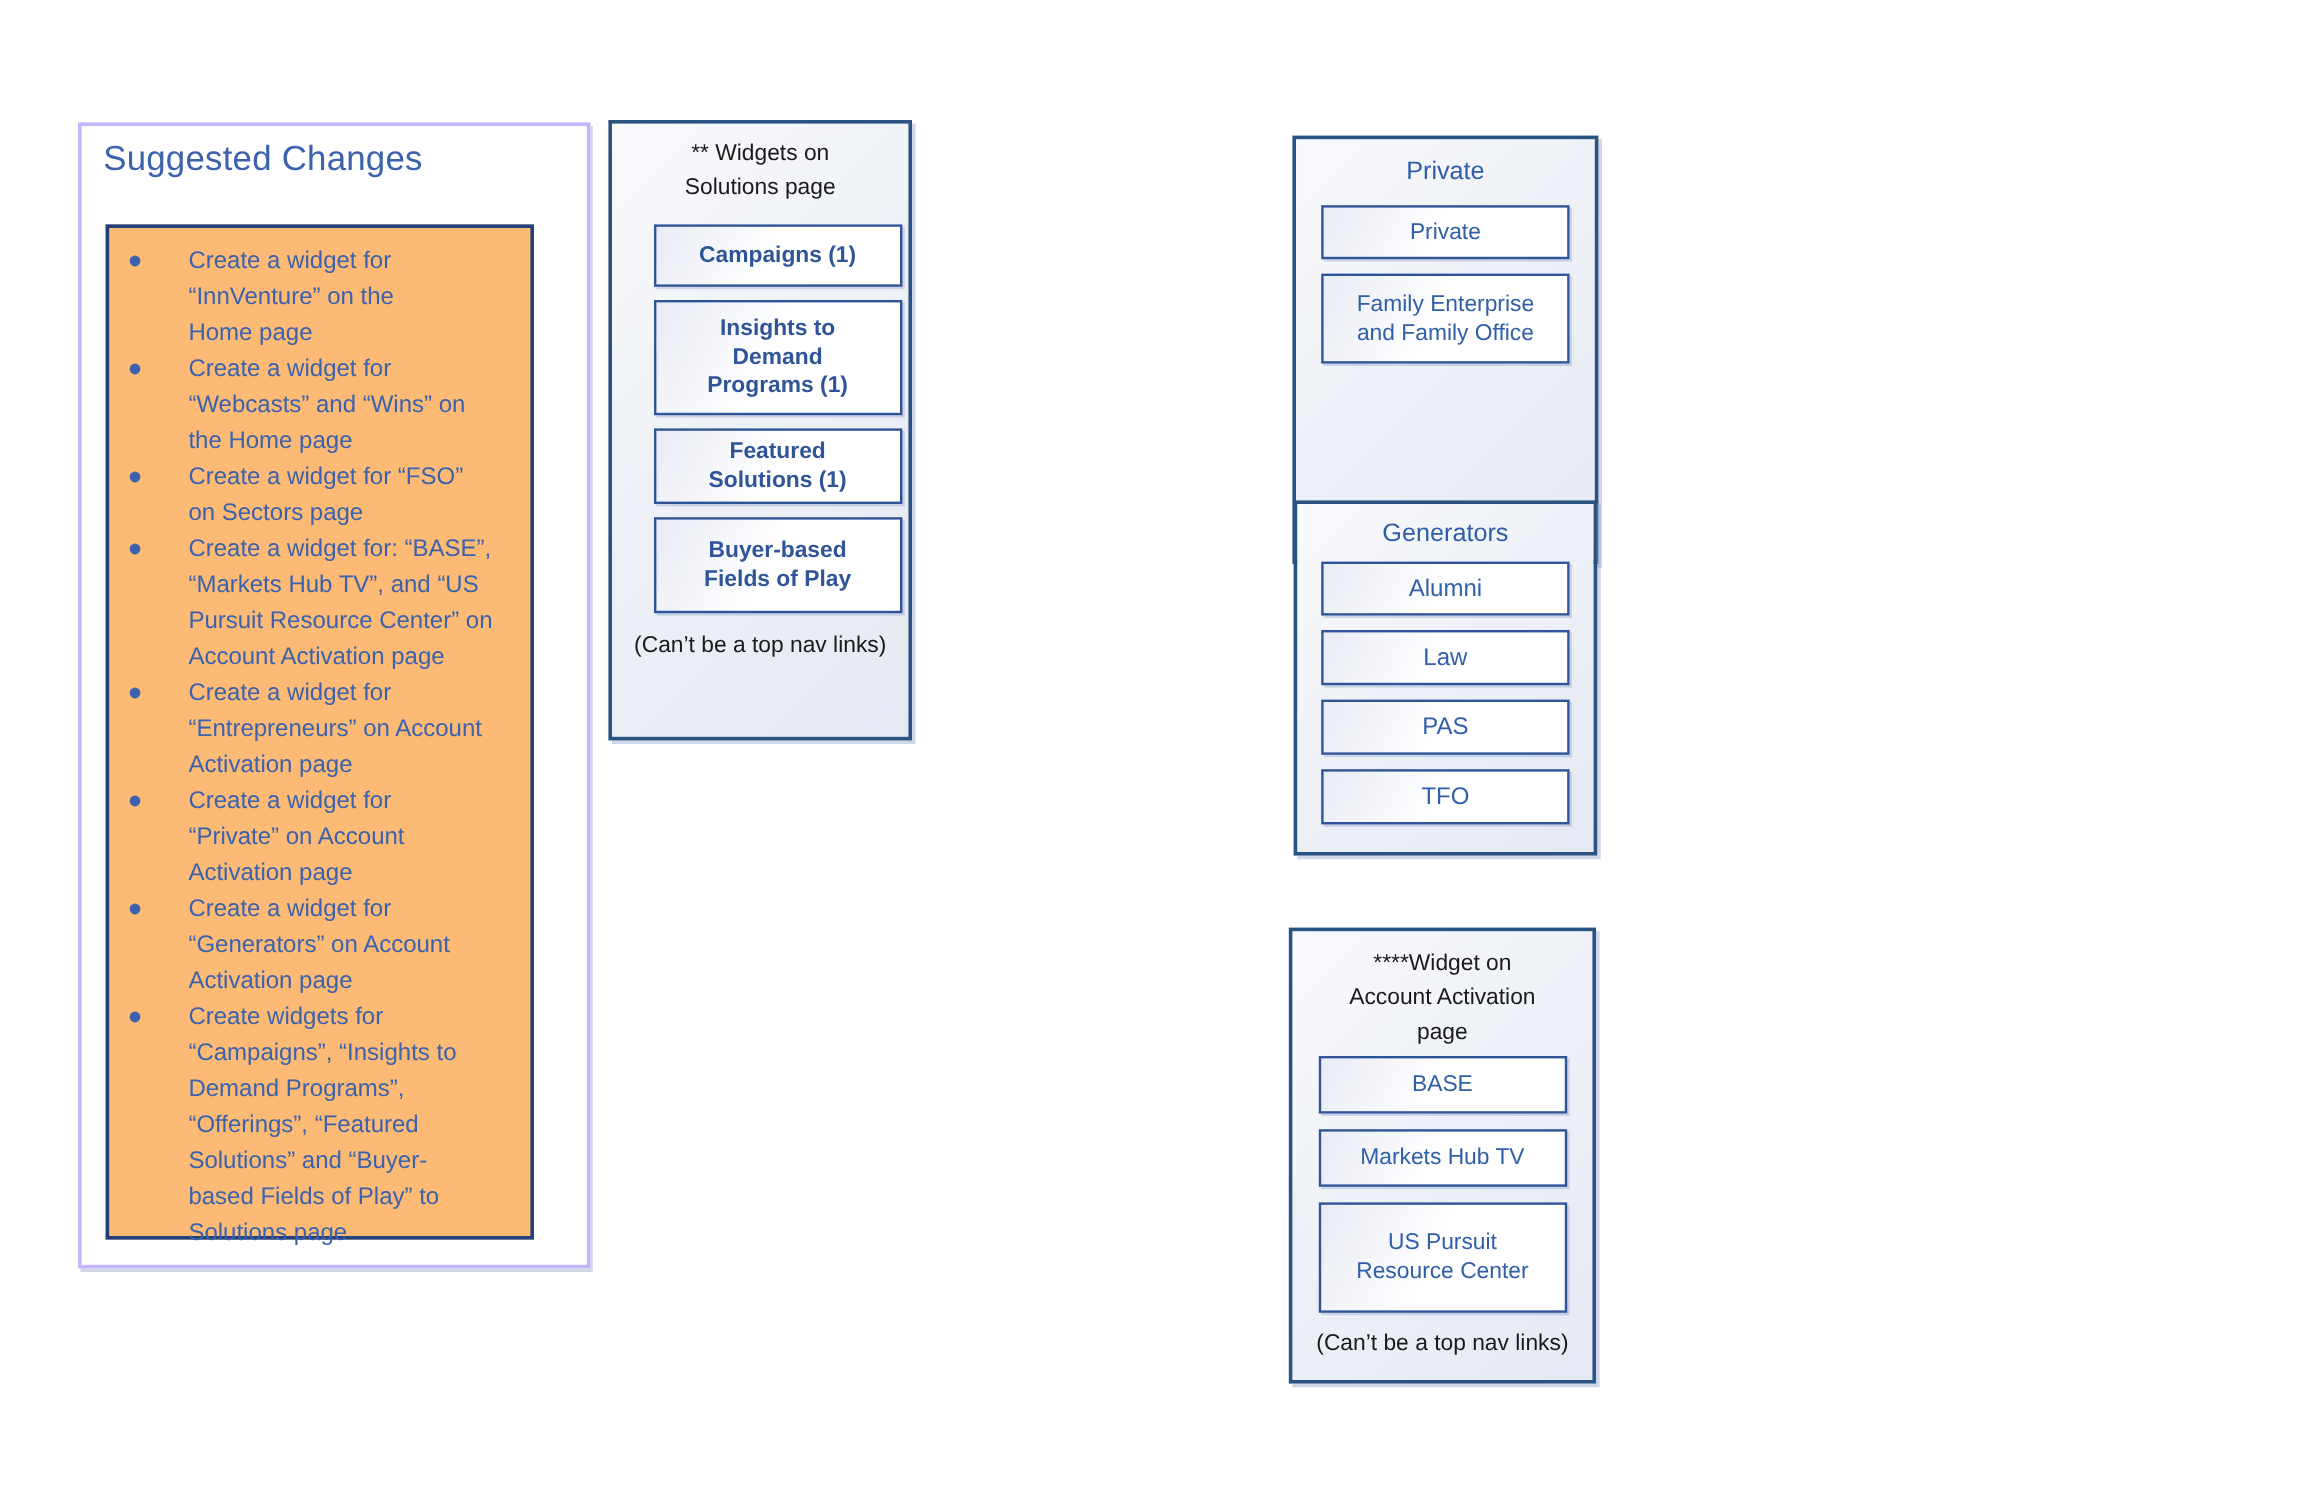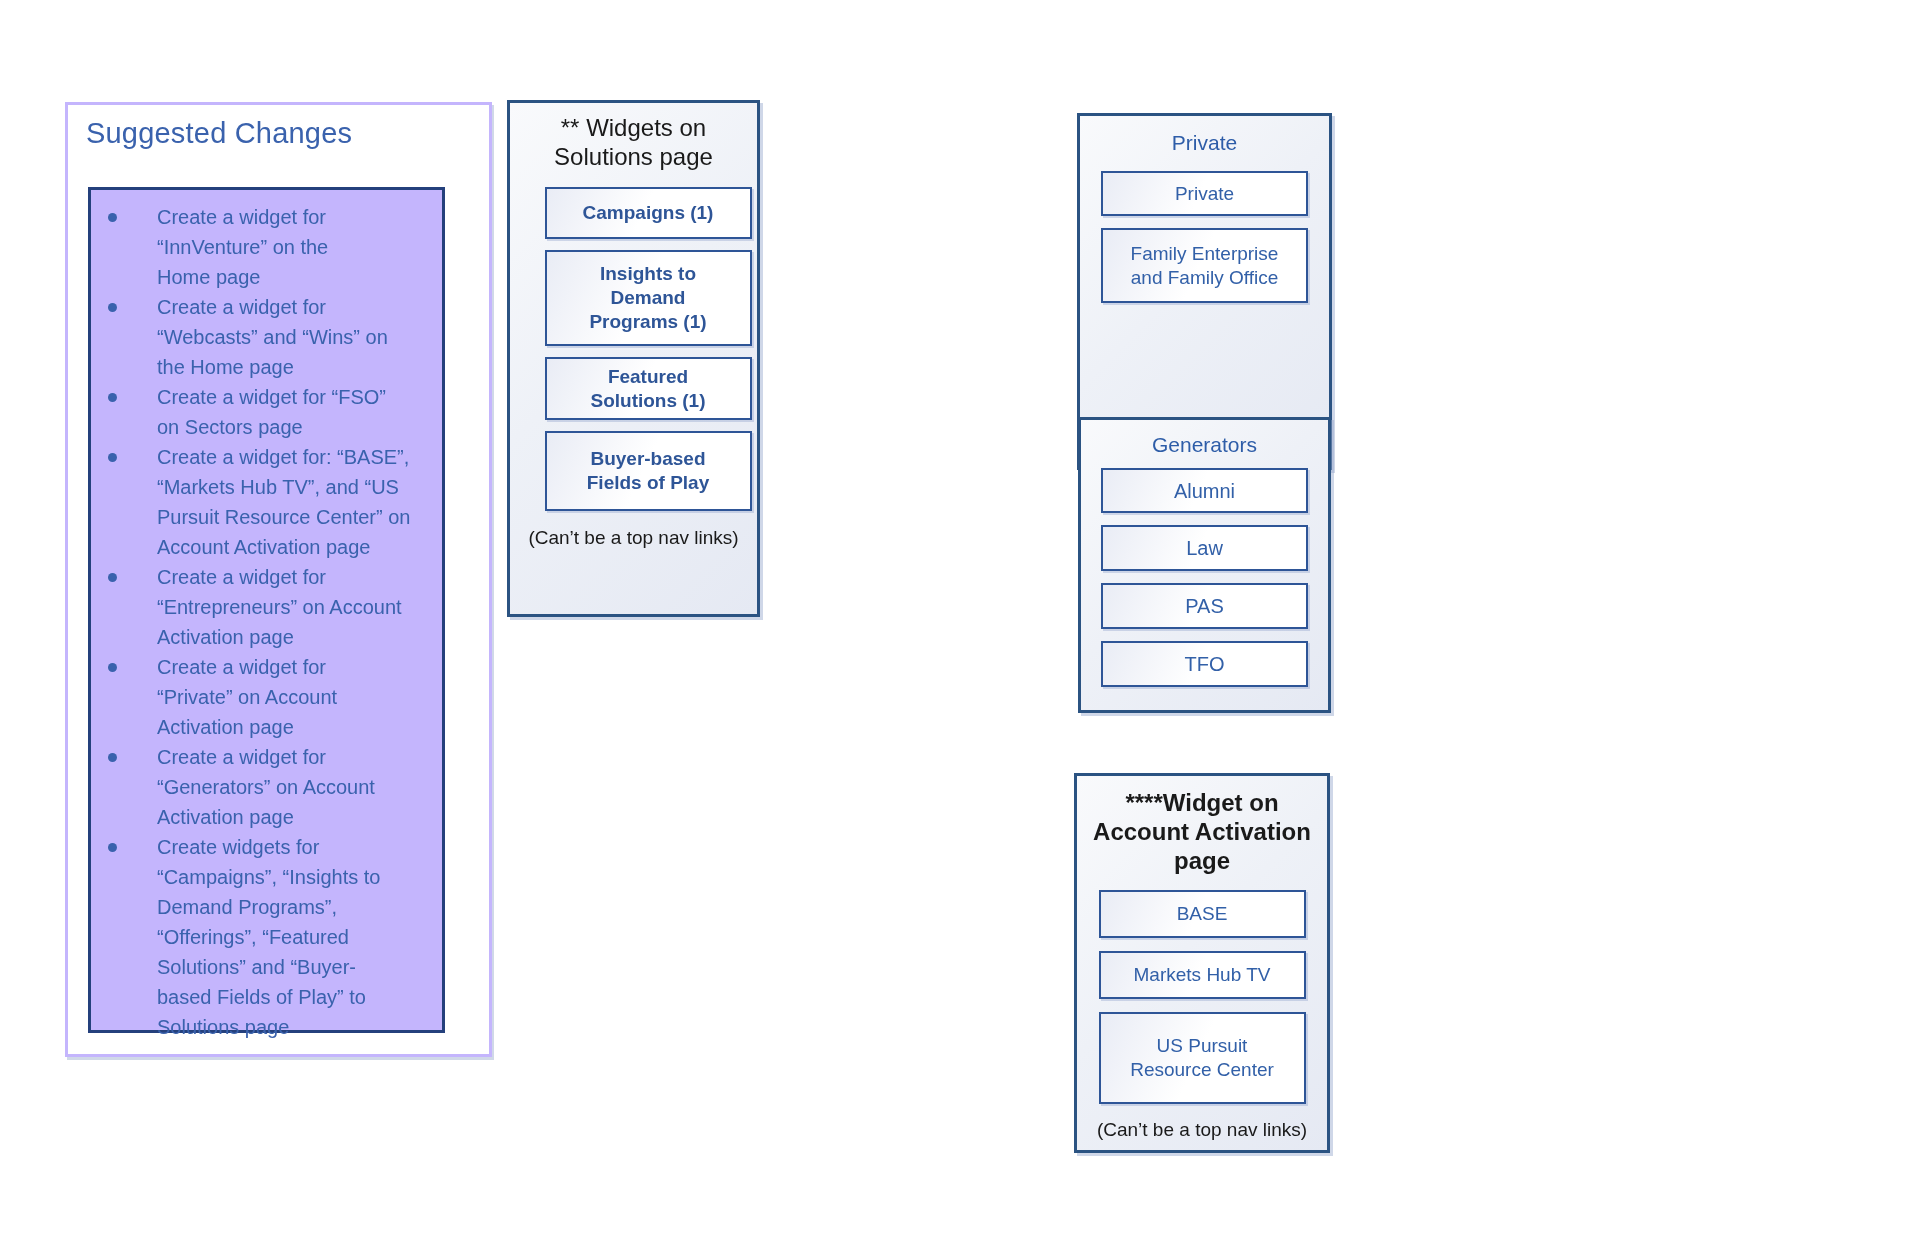--- a/index.html
+++ b/index.html
@@ -15,21 +15,21 @@
     position:absolute;left:65px;top:102px;width:427px;height:955px;
     border:3px solid #c4b5fd;background:#ffffff;box-sizing:border-box;
     box-shadow:2px 3px 0 rgba(150,168,205,0.45);
   }
   .sc-title{
     position:absolute;left:18px;top:12px;
     font-size:29px;color:#3a62ad;letter-spacing:0.2px;
   }
   .sc-inner{
     position:absolute;left:20px;top:82px;width:357px;height:846px;
-    border:3px solid #24407c;box-sizing:border-box;background:#c4b5fd;
+    border:3px solid #24407c;box-sizing:border-box;background:#fdba74;
   }
   .sc-list{
     list-style:none;margin:0;padding:12px 8px 0 0;
   }
   .sc-list li{
     position:relative;padding-left:66px;
     font-size:20px;line-height:30px;color:#3a62ad;
   }
   .sc-list li::before{
     content:"";position:absolute;left:17px;top:11px;
@@ -38,21 +38,21 @@
 
   
   .wg-panel{
     position:absolute;box-sizing:border-box;
     border:3px solid #2b5382;
     background:linear-gradient(135deg,#f9fafc 0%,#eef1f7 45%,#e5e9f3 100%);
     box-shadow:3px 3px 0 rgba(148,166,204,0.45);
     display:flex;flex-direction:column;align-items:center;
   }
   .wg-header-black{
-    font-size:24px;line-height:29px;color:#1a1a1a;text-align:center;
+    font-size:19px;line-height:29px;color:#1a1a1a;text-align:center;
   }
   .wg-header-blue{
     font-size:21px;line-height:30px;color:#2e5da8;text-align:center;
   }
   .chip{
     box-sizing:border-box;width:207px;
     border:2px solid #2e5597;
     background:linear-gradient(115deg,#e9ecf5 0%,#ffffff 48%);
     box-shadow:2px 2px 0 rgba(148,166,204,0.4);
     display:flex;align-items:center;justify-content:center;
@@ -73,21 +73,21 @@
   .private-panel{left:1077px;top:113px;width:255px;height:357px;padding-top:12px;}
   .private-panel .wg-header-blue{margin-bottom:13px;}
   .private-panel .chip{margin-bottom:12px;}
 
   .gen-panel{left:1078px;top:417px;width:253px;height:296px;padding-top:10px;}
   .gen-panel .wg-header-blue{margin-bottom:8px;}
   .gen-panel .chip{margin-bottom:12px;}
   .gen-panel .chip .lbl{font-size:20px;}
 
   .acct-panel{left:1074px;top:773px;width:256px;height:380px;padding-top:12px;}
-  .acct-panel .wg-header-black{margin-bottom:15px;font-weight:bold;}
+  .acct-panel .wg-header-black{margin-bottom:5px;}
   .acct-panel .chip{margin-bottom:13px;}
   .acct-panel .caption{margin-top:0px;}
 
   .h52{height:52px;} .h96{height:96px;} .h63{height:63px;} .h62{height:80px;}
   .h45{height:45px;} .h68{height:68px;} .h75{height:75px;} .h46{height:46px;}
   .h48{height:48px;} .h92{height:92px;}
 </style>
 </head>
 <body>
 

